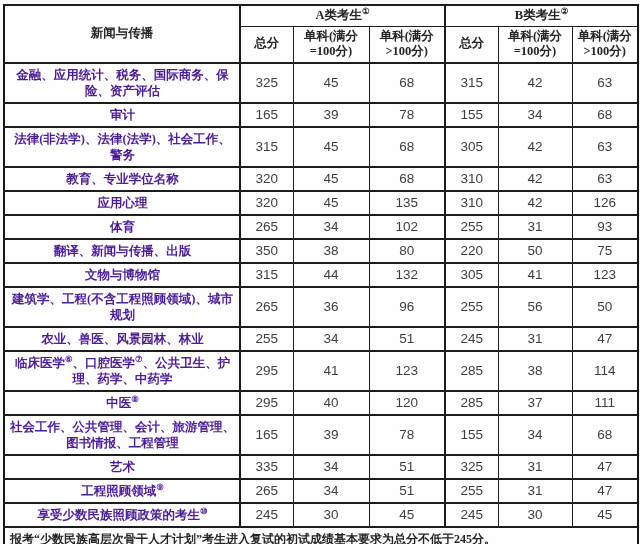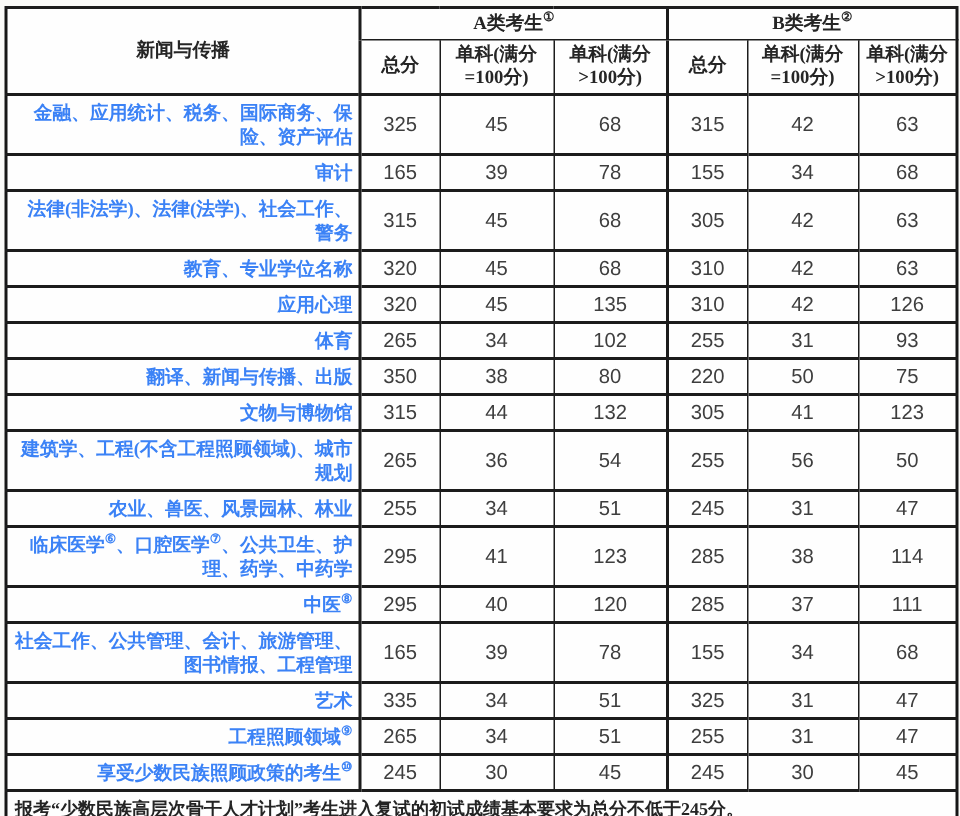--- a/index.html
+++ b/index.html
@@ -39,24 +39,24 @@
     padding: 2px 2px;
     line-height: 1.25;
     text-align: center;
   }
   tr.group-row th { border-bottom-width: 1px; margin-top: 32px; }
   tr.sub-row th { border-top-width: 1px; }
   td.rowname {
     font-family: "Liberation Serif", "DejaVu Serif", serif;
     font-weight: 700;
     font-size: 12.5px;
-    color: #3b82f6;
+    color: #4c1d95;
     padding: 3px 4px 3px 5px;
     line-height: 16px;
-    text-align: right;
+    text-align: center;
   }
   td.num {
     font-family: "Liberation Sans", "DejaVu Sans", sans-serif;
     font-size: 13.5px;
     color: #3e3e3e;
     text-align: center;
     padding: 3px 0;
   }
   .sep { border-left-width: 2px !important; }
   td.footnote-cell {
@@ -175,21 +175,21 @@
           <td class="num">44</td>
           <td class="num">132</td>
           <td class="num sep">305</td>
           <td class="num">41</td>
           <td class="num">123</td>
         </tr>
         <tr>
           <td class="rowname">建筑学、工程(不含工程照顾领域)、城市规划</td>
           <td class="num sep">265</td>
           <td class="num">36</td>
-          <td class="num">54</td>
+          <td class="num">96</td>
           <td class="num sep">255</td>
           <td class="num">56</td>
           <td class="num">50</td>
         </tr>
         <tr>
           <td class="rowname">农业、兽医、风景园林、林业</td>
           <td class="num sep">255</td>
           <td class="num">34</td>
           <td class="num">51</td>
           <td class="num sep">245</td>

